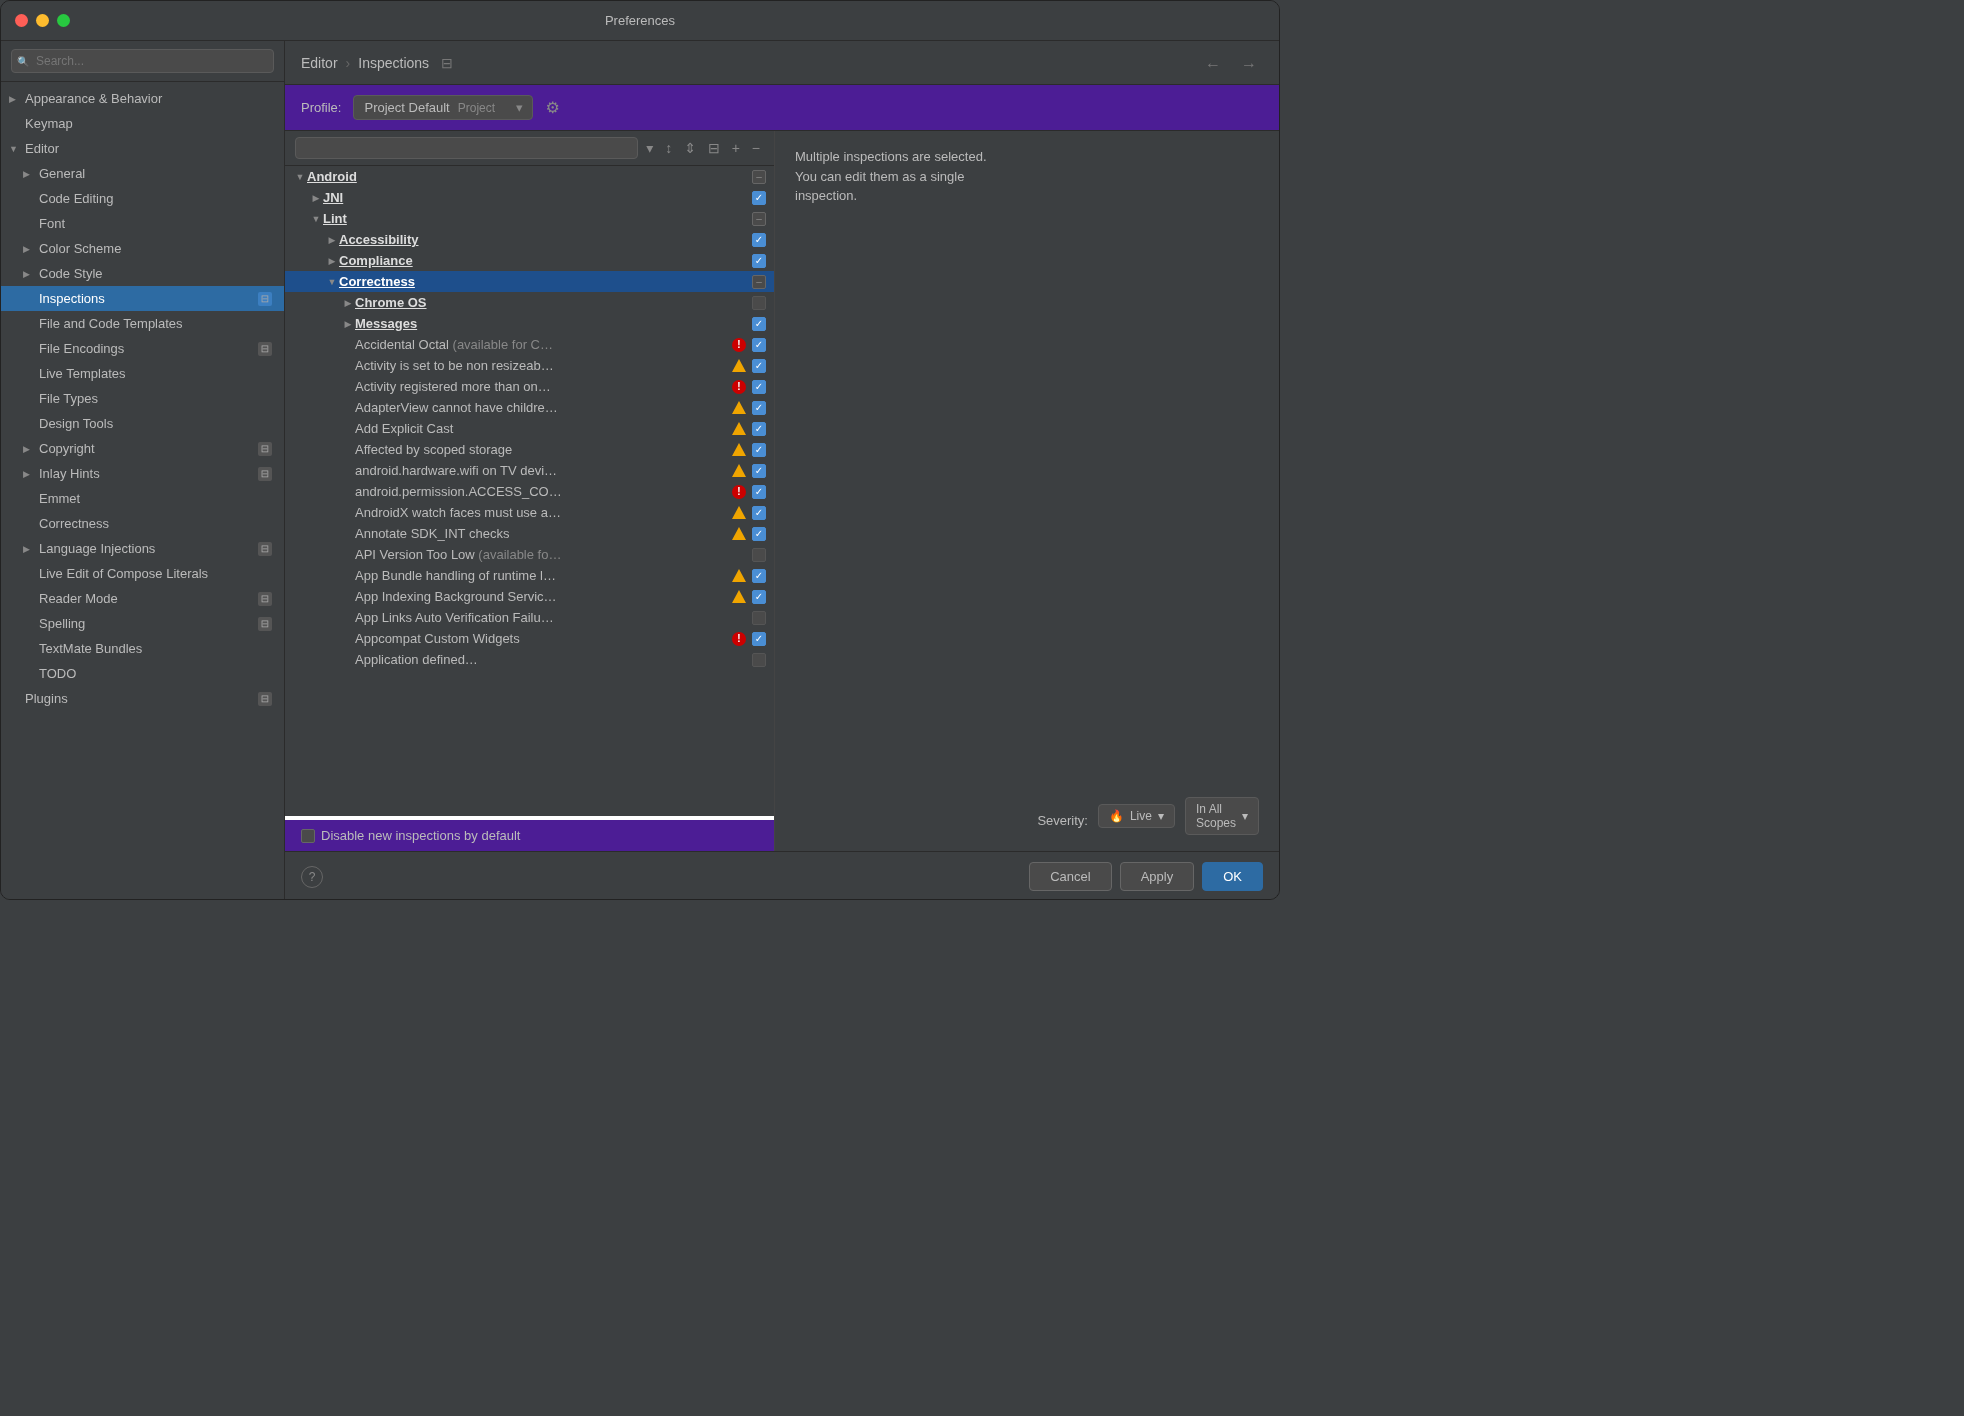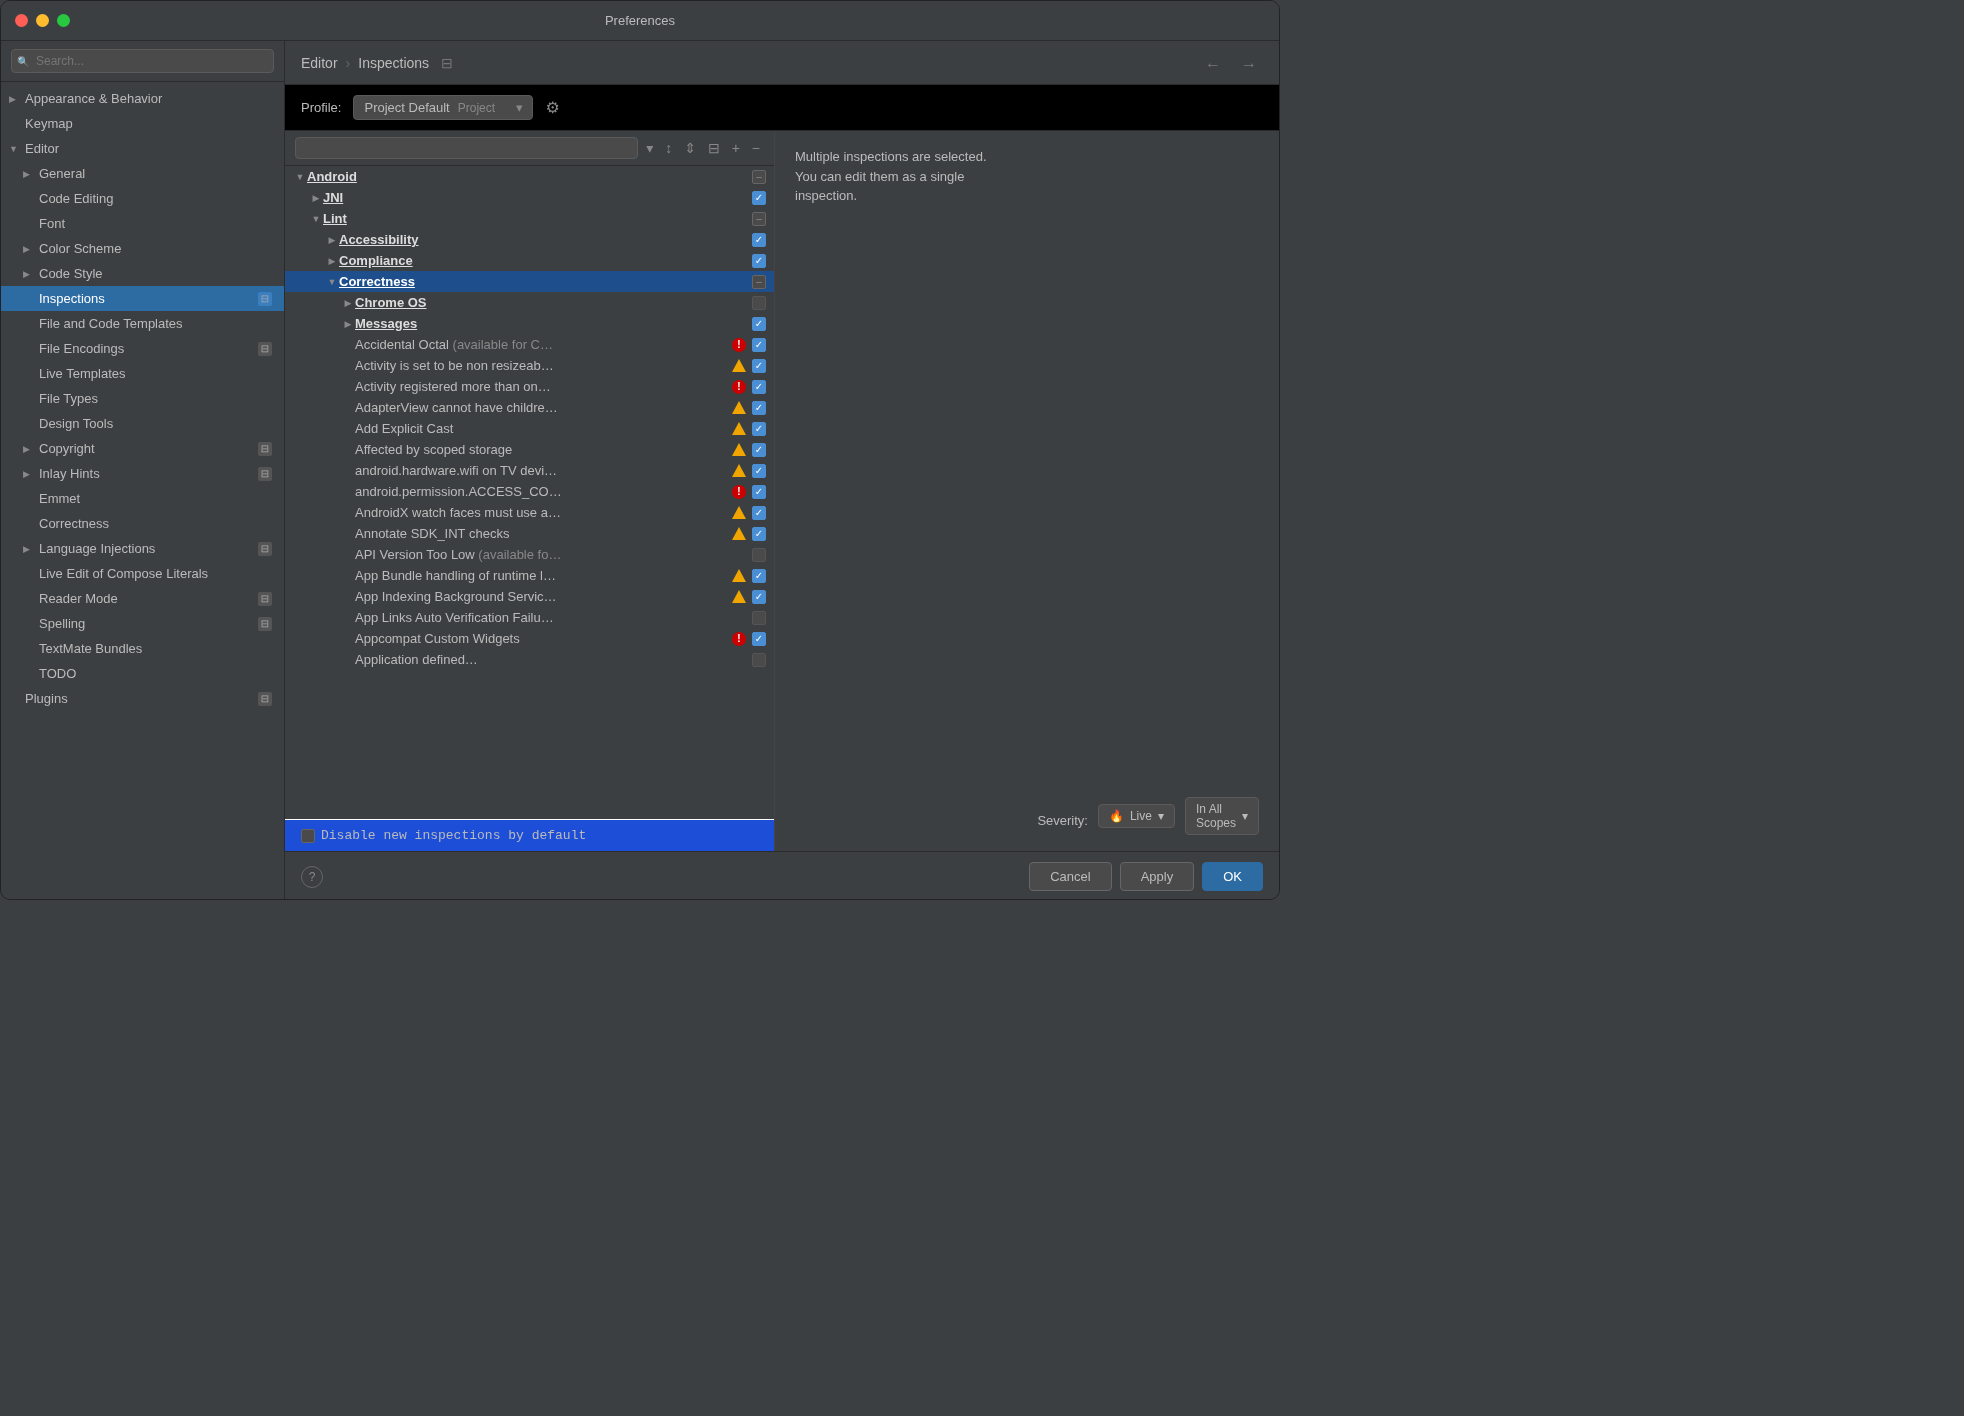--- a/index.html
+++ b/index.html
@@ -165,21 +165,21 @@
       font-size: 14px;
       margin-left: 4px;
     }
 
     
     .profile-row {
       padding: 10px 16px;
       display: flex;
       align-items: center;
       gap: 12px;
-      background: #000000;
+      background: #4c1d95;
       border-bottom: 1px solid #2b2b2b;
     }
     .profile-label { color: #bbbbbb; font-size: 13px; }
     .profile-select {
       background: #4a4a4a;
       border: 1px solid #5a5a5a;
       color: #bbbbbb;
       padding: 4px 10px;
       border-radius: 4px;
       font-size: 13px;
@@ -338,25 +338,24 @@
       font-size: 12px;
       display: flex;
       align-items: center;
       gap: 6px;
       cursor: pointer;
     }
 
     
     .bottom-area {
       padding: 8px 16px;
-      background: #1d4ed8;
-      border-top: 1px solid #ffffff;
-      display: flex;
-      align-items: center;
-      font-family: Liberation Mono, monospace;
+      background: #4c1d95;
+      border-top: 4px solid #ffffff;
+      display: flex;
+      align-items: center;
     }
     .disable-checkbox {
       display: flex;
       align-items: center;
       gap: 6px;
       color: #bbbbbb;
       font-size: 13px;
     }
     .checkbox-box {
       width: 14px;

